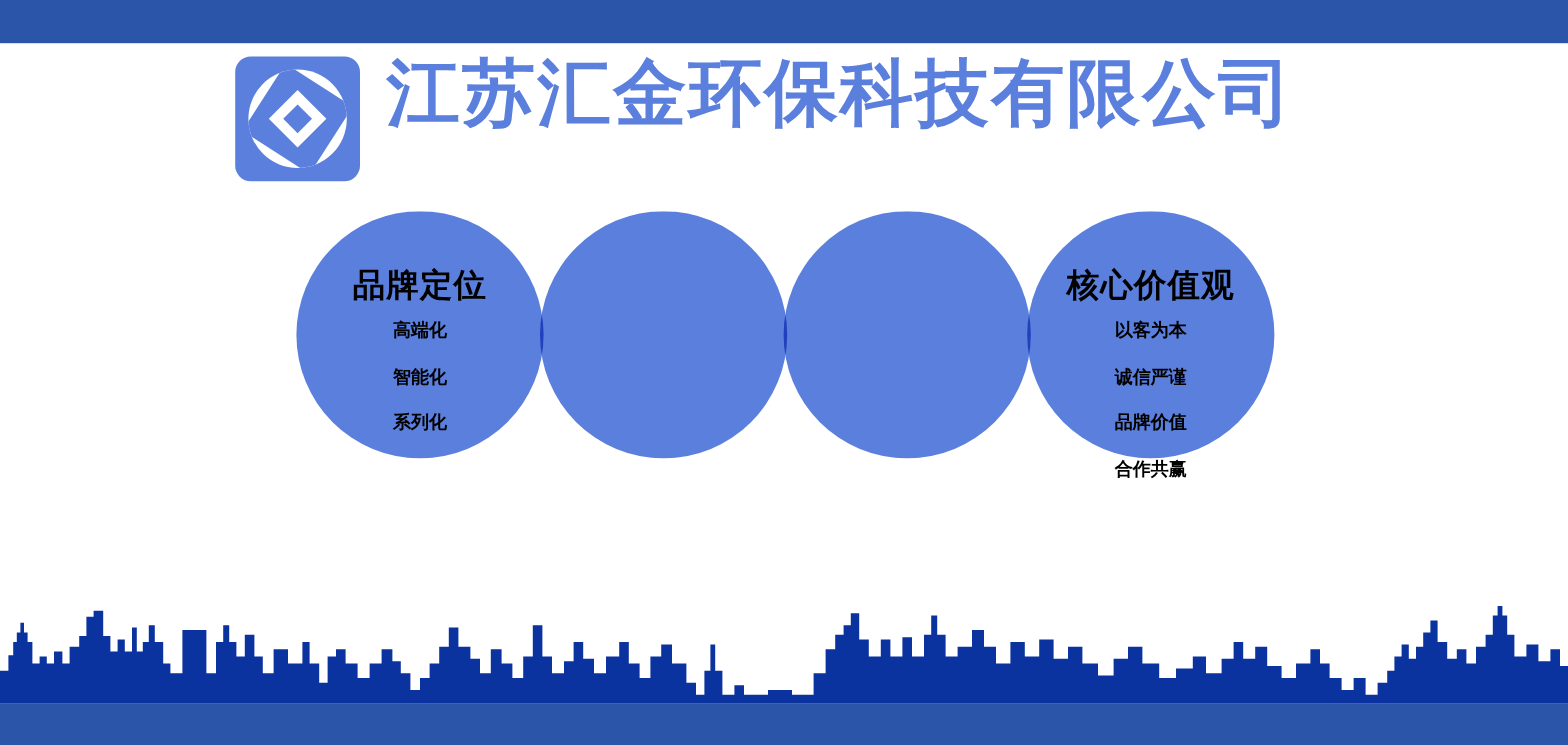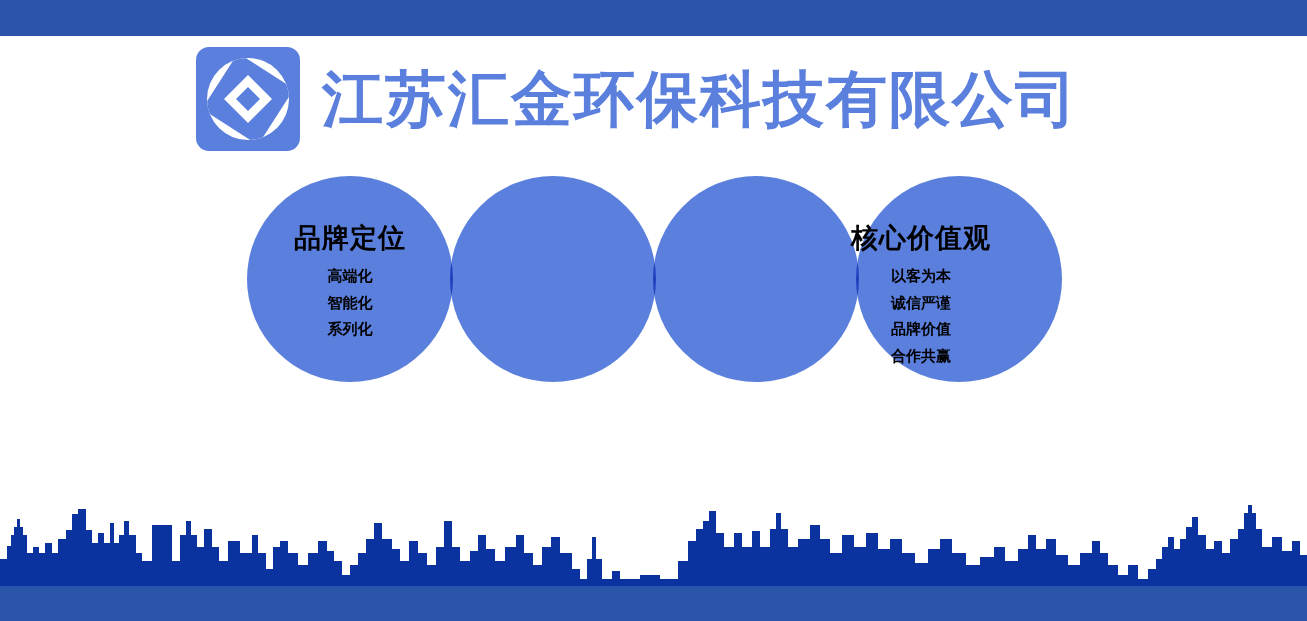--- a/index.html
+++ b/index.html
@@ -27,21 +27,20 @@
     height: 36px;
     background: #2b55a8;
   }
 
   
   .header {
     position: absolute;
     left: 196px;
     top: 47px;
     display: flex;
-    align-items: center;
     gap: 22px;
   }
   .logo-mark {
     width: 104px;
     height: 104px;
     flex: 0 0 104px;
     border-radius: 13px;
     background: #5b7fdc;
     position: relative;
     overflow: hidden;
@@ -88,21 +87,21 @@
     line-height: 1;
     letter-spacing: 1px;
     margin-top: 49px;
     white-space: nowrap;
   }
   .circle-items {
     margin-top: 15px;
     display: flex;
     flex-direction: column;
     align-items: center;
-    gap: 9px;
+    gap: 21px;
     text-align: center;
   }
   .circle-item {
     font-size: 15px;
     font-weight: bold;
     line-height: 1.18;
     white-space: nowrap;
   }
 
   
@@ -165,21 +164,21 @@
       <div class="circle-title">品牌定位</div>
       <div class="circle-items">
         <div class="circle-item">高端化</div>
         <div class="circle-item">智能化</div>
         <div class="circle-item">系列化</div>
       </div>
     </div>
 
 
 
-    <div class="circle-label" style="left:818px;">
+    <div class="circle-label" style="left:856px;">
       <div class="circle-title">核心价值观</div>
       <div class="circle-items">
         <div class="circle-item">以客为本</div>
         <div class="circle-item">诚信严谨</div>
         <div class="circle-item">品牌价值</div>
         <div class="circle-item">合作共赢</div>
       </div>
     </div>
   </div>
 

